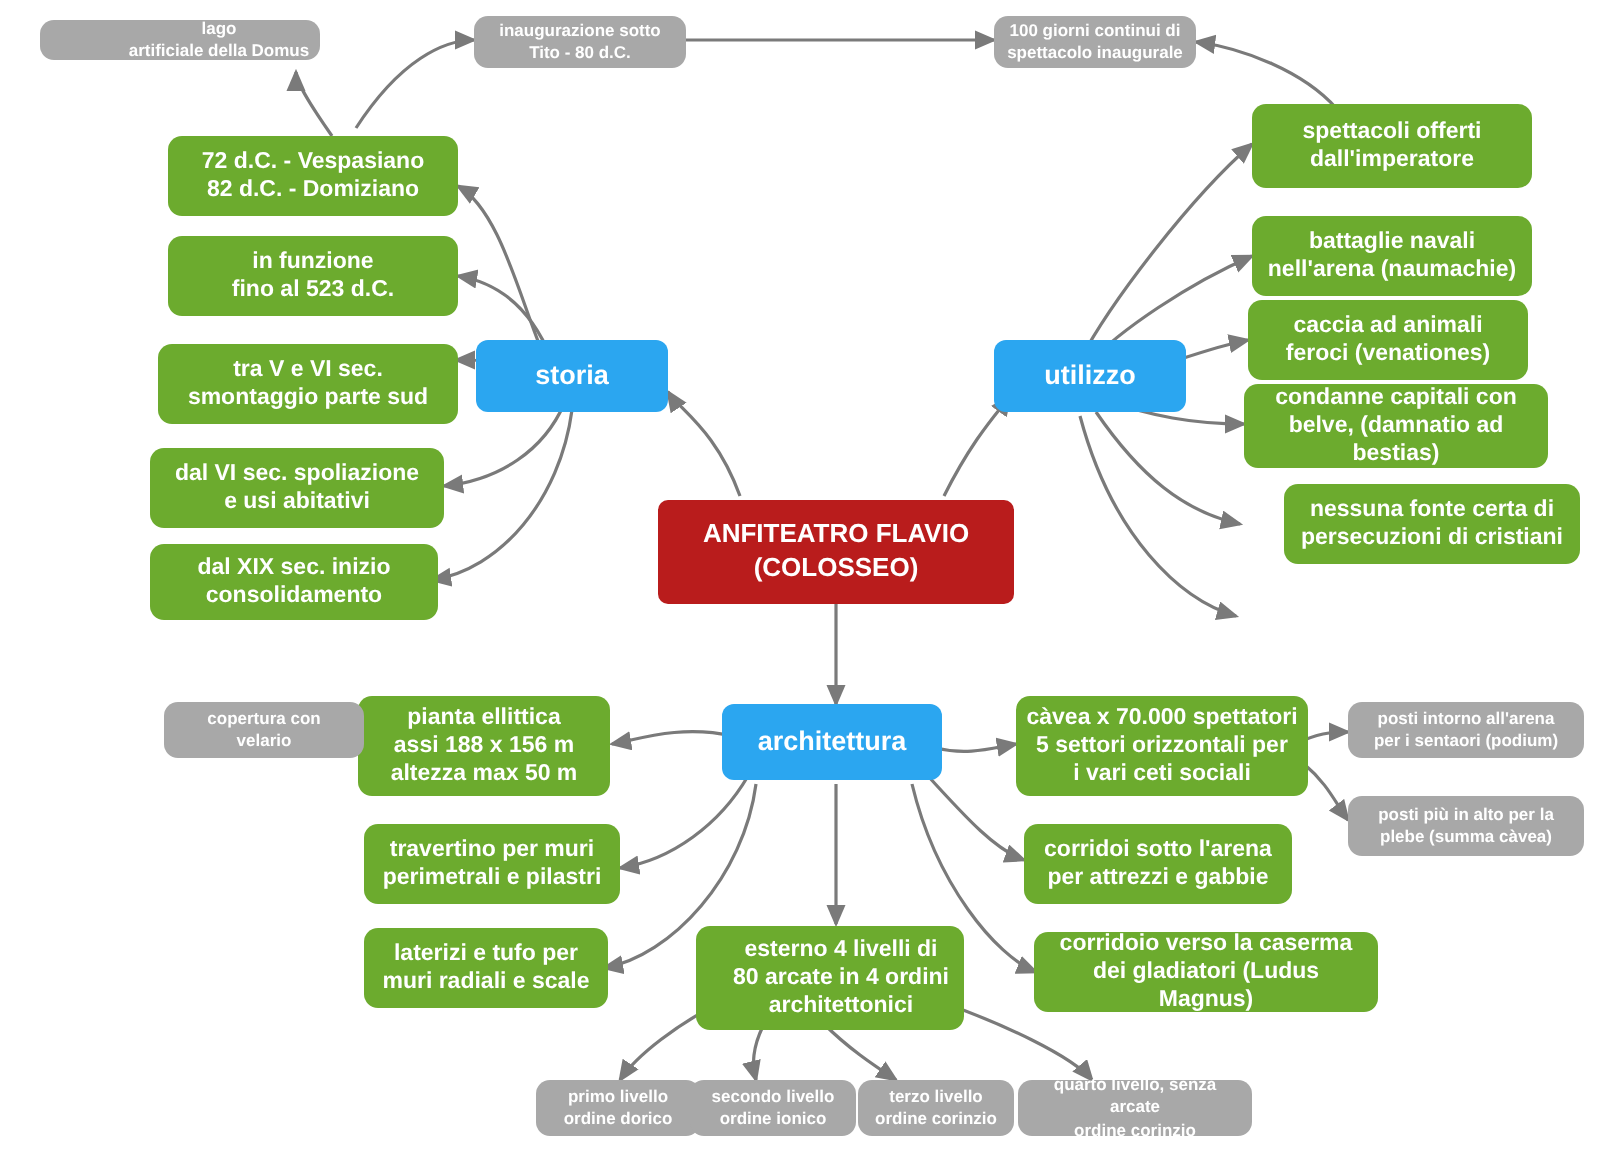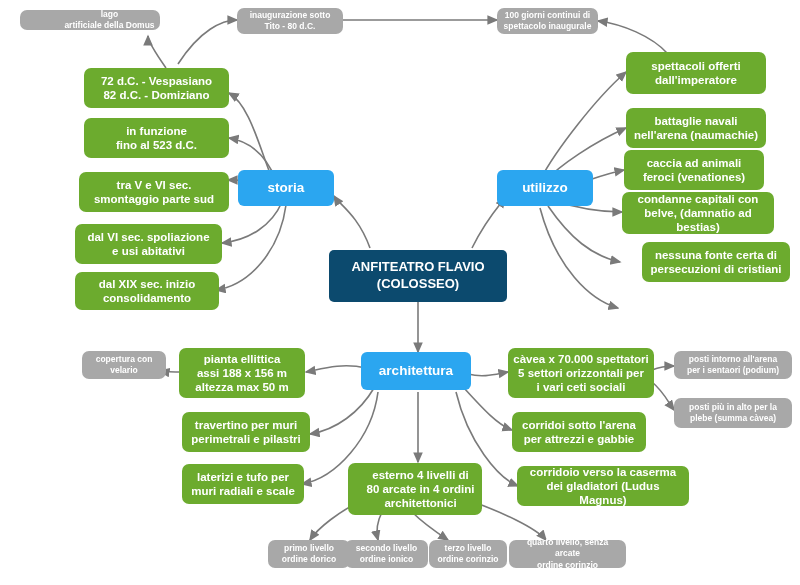--- a/index.html
+++ b/index.html
@@ -32,21 +32,21 @@
     text-align: center;
     color: #ffffff;
     font-weight: bold;
     line-height: 1.22;
     border-radius: 7px;
     padding: 3px 5px;
     white-space: pre-line;
     z-index: 2;
   }
   .node.root {
-    background: #0c4a6e;
+    background: #b91c1c;
     font-size: 13px;
     border-radius: 5px;
     line-height: 1.3;
   }
   .node.branch {
     background: #2ba6f0;
     font-size: 13.5px;
     border-radius: 6px;
     text-align: center;
   }
@@ -171,21 +171,21 @@
 i vari ceti sociali</div>
   <div class="node leaf" style="left:512px; top:412px; width:134px; height:40px;">corridoi sotto l'arena
 per attrezzi e gabbie</div>
   <div class="node leaf" style="left:517px; top:466px; width:172px; height:40px;">corridoio verso la caserma
 dei gladiatori (Ludus Magnus)</div>
 
   <div class="node leaf" style="left:348px; top:463px; width:134px; height:52px;padding-left:16px;">esterno 4 livelli di
 80 arcate in 4 ordini
 architettonici</div>
 
-  <div class="node note" style="left:82px; top:351px; width:84px; height:28px;">copertura con
+  <div class="node note" style="left:82px; top:351px; width:100px; height:28px;">copertura con
 velario</div>
   <div class="node note" style="left:674px; top:351px; width:118px; height:28px;">posti intorno all'arena
 per i sentaori (podium)</div>
   <div class="node note" style="left:674px; top:398px; width:118px; height:30px;">posti più in alto per la
 plebe (summa càvea)</div>
 
   <div class="node note" style="left:268px; top:540px; width:82px; height:28px;">primo livello
 ordine dorico</div>
   <div class="node note" style="left:345px; top:540px; width:83px; height:28px;">secondo livello
 ordine ionico</div>

